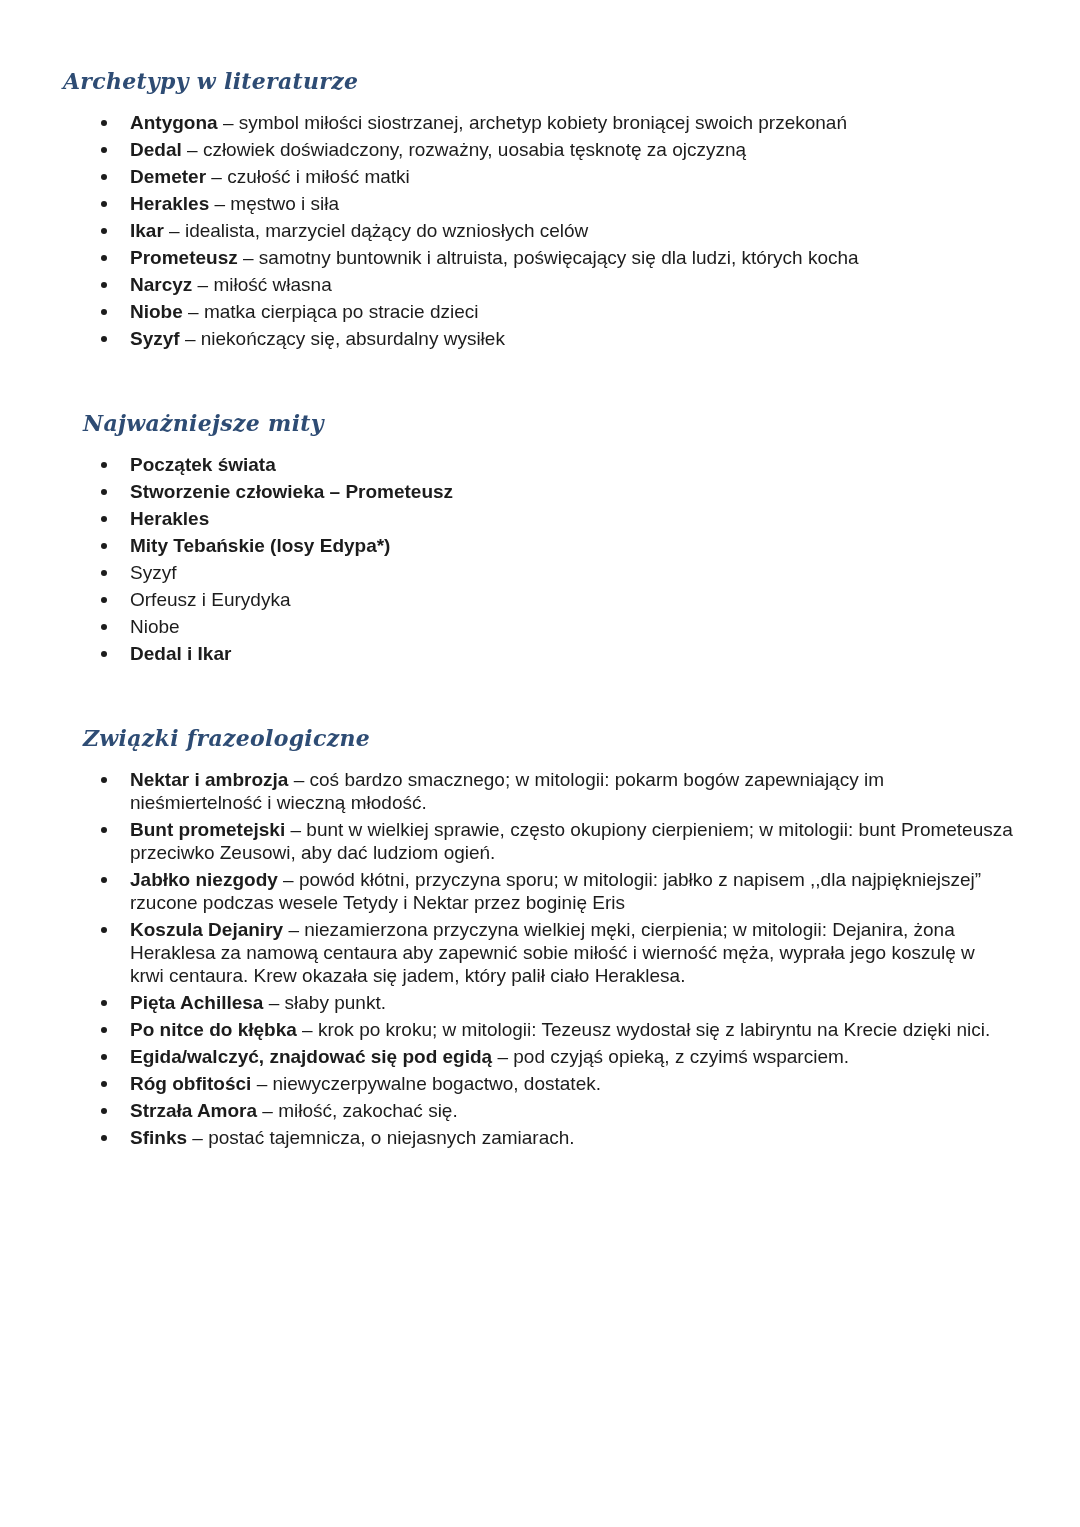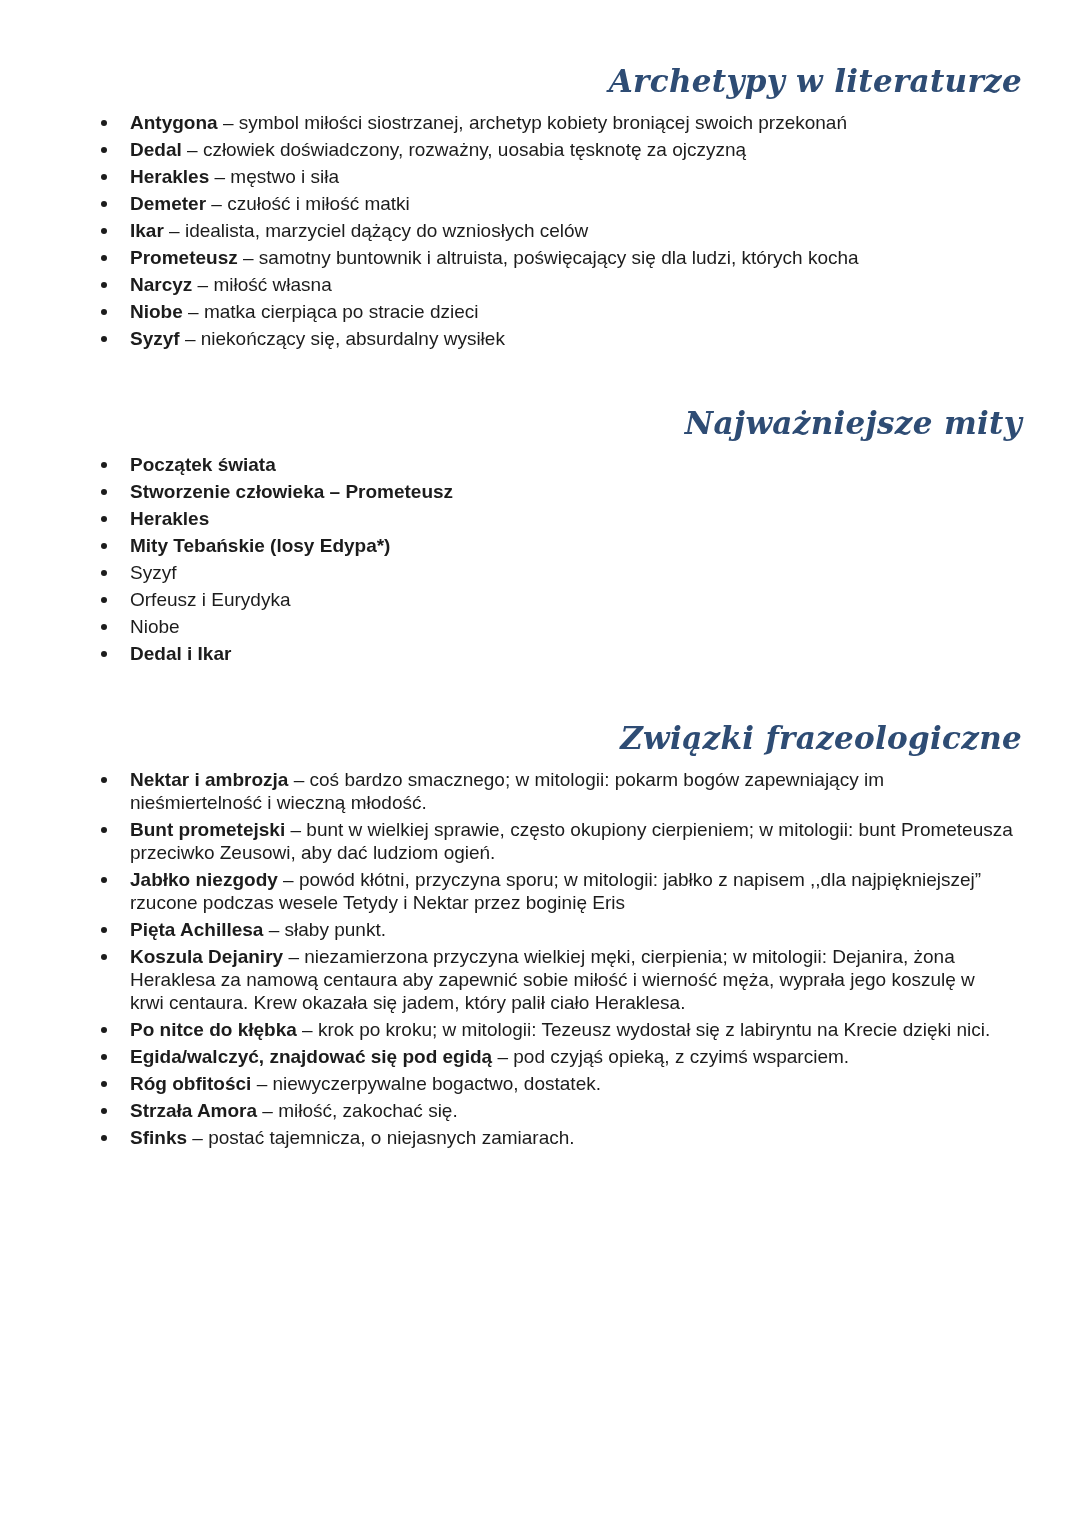--- a/index.html
+++ b/index.html
@@ -18,26 +18,25 @@
     box-sizing: border-box;
     width: 1080px;
     height: 1527px;
     padding: 64px 58px 0 63px;
     background: #ffffff;
   }
   .section-title {
     font-family: "DejaVu Serif", serif;
     font-style: italic;
     font-weight: 700;
-    font-size: 31px;
+    font-size: 22px;
     line-height: 34px;
     letter-spacing: 0.3px;
     color: var(--heading-color, #2e4c74);
     margin: 0;
-    text-align: right;
   }
   section + section .section-title {
     margin-top: 56px;
     margin-left: 20px;
   }
   ul.bullet-list {
     list-style: none;
     margin: 13px 0 0 0;
     padding: 0 0 0 38px;
   }
@@ -90,28 +89,28 @@
     <span class="bullet-wrap">
             <span class="dot"></span>
           </span>
     <span class="item-content"><span class="item-term bold">Dedal</span> <span class="item-desc">– człowiek doświadczony, rozważny, uosabia tęsknotę za ojczyzną</span></span>
   </li>
 
   <li class="list-item">
     <span class="bullet-wrap">
             <span class="dot"></span>
           </span>
+    <span class="item-content"><span class="item-term bold">Demeter</span> <span class="item-desc">– czułość i miłość matki</span></span>
+  </li>
+
+  <li class="list-item">
+    <span class="bullet-wrap">
+            <span class="dot"></span>
+          </span>
     <span class="item-content"><span class="item-term bold">Herakles</span> <span class="item-desc">– męstwo i siła</span></span>
-  </li>
-
-  <li class="list-item">
-    <span class="bullet-wrap">
-            <span class="dot"></span>
-          </span>
-    <span class="item-content"><span class="item-term bold">Demeter</span> <span class="item-desc">– czułość i miłość matki</span></span>
   </li>
 
   <li class="list-item">
     <span class="bullet-wrap">
             <span class="dot"></span>
           </span>
     <span class="item-content"><span class="item-term bold">Ikar</span> <span class="item-desc">– idealista, marzyciel dążący do wzniosłych celów</span></span>
   </li>
 
 
@@ -229,28 +228,28 @@
             <span class="dot"></span>
           </span>
     <span class="item-content"><span class="item-term bold">Jabłko niezgody</span> <span class="item-desc">– powód kłótni, przyczyna sporu; w mitologii: jabłko z napisem ,,dla najpiękniejszej” rzucone podczas wesele Tetydy i Nektar przez boginię Eris</span></span>
   </li>
 
 
   <li class="list-item">
     <span class="bullet-wrap">
             <span class="dot"></span>
           </span>
+    <span class="item-content"><span class="item-term bold">Koszula Dejaniry</span> <span class="item-desc">– niezamierzona przyczyna wielkiej męki, cierpienia; w mitologii: Dejanira, żona Heraklesa za namową centaura aby zapewnić sobie miłość i wierność męża, wyprała jego koszulę w krwi centaura. Krew okazała się jadem, który palił ciało Heraklesa.</span></span>
+  </li>
+
+  <li class="list-item">
+    <span class="bullet-wrap">
+            <span class="dot"></span>
+          </span>
     <span class="item-content"><span class="item-term bold">Pięta Achillesa</span> <span class="item-desc">– słaby punkt.</span></span>
-  </li>
-
-  <li class="list-item">
-    <span class="bullet-wrap">
-            <span class="dot"></span>
-          </span>
-    <span class="item-content"><span class="item-term bold">Koszula Dejaniry</span> <span class="item-desc">– niezamierzona przyczyna wielkiej męki, cierpienia; w mitologii: Dejanira, żona Heraklesa za namową centaura aby zapewnić sobie miłość i wierność męża, wyprała jego koszulę w krwi centaura. Krew okazała się jadem, który palił ciało Heraklesa.</span></span>
   </li>
 
   <li class="list-item">
     <span class="bullet-wrap">
             <span class="dot"></span>
           </span>
     <span class="item-content"><span class="item-term bold">Po nitce do kłębka</span> <span class="item-desc">– krok po kroku; w mitologii: Tezeusz wydostał się z labiryntu na Krecie dzięki nici.</span></span>
   </li>
 
   <li class="list-item">

